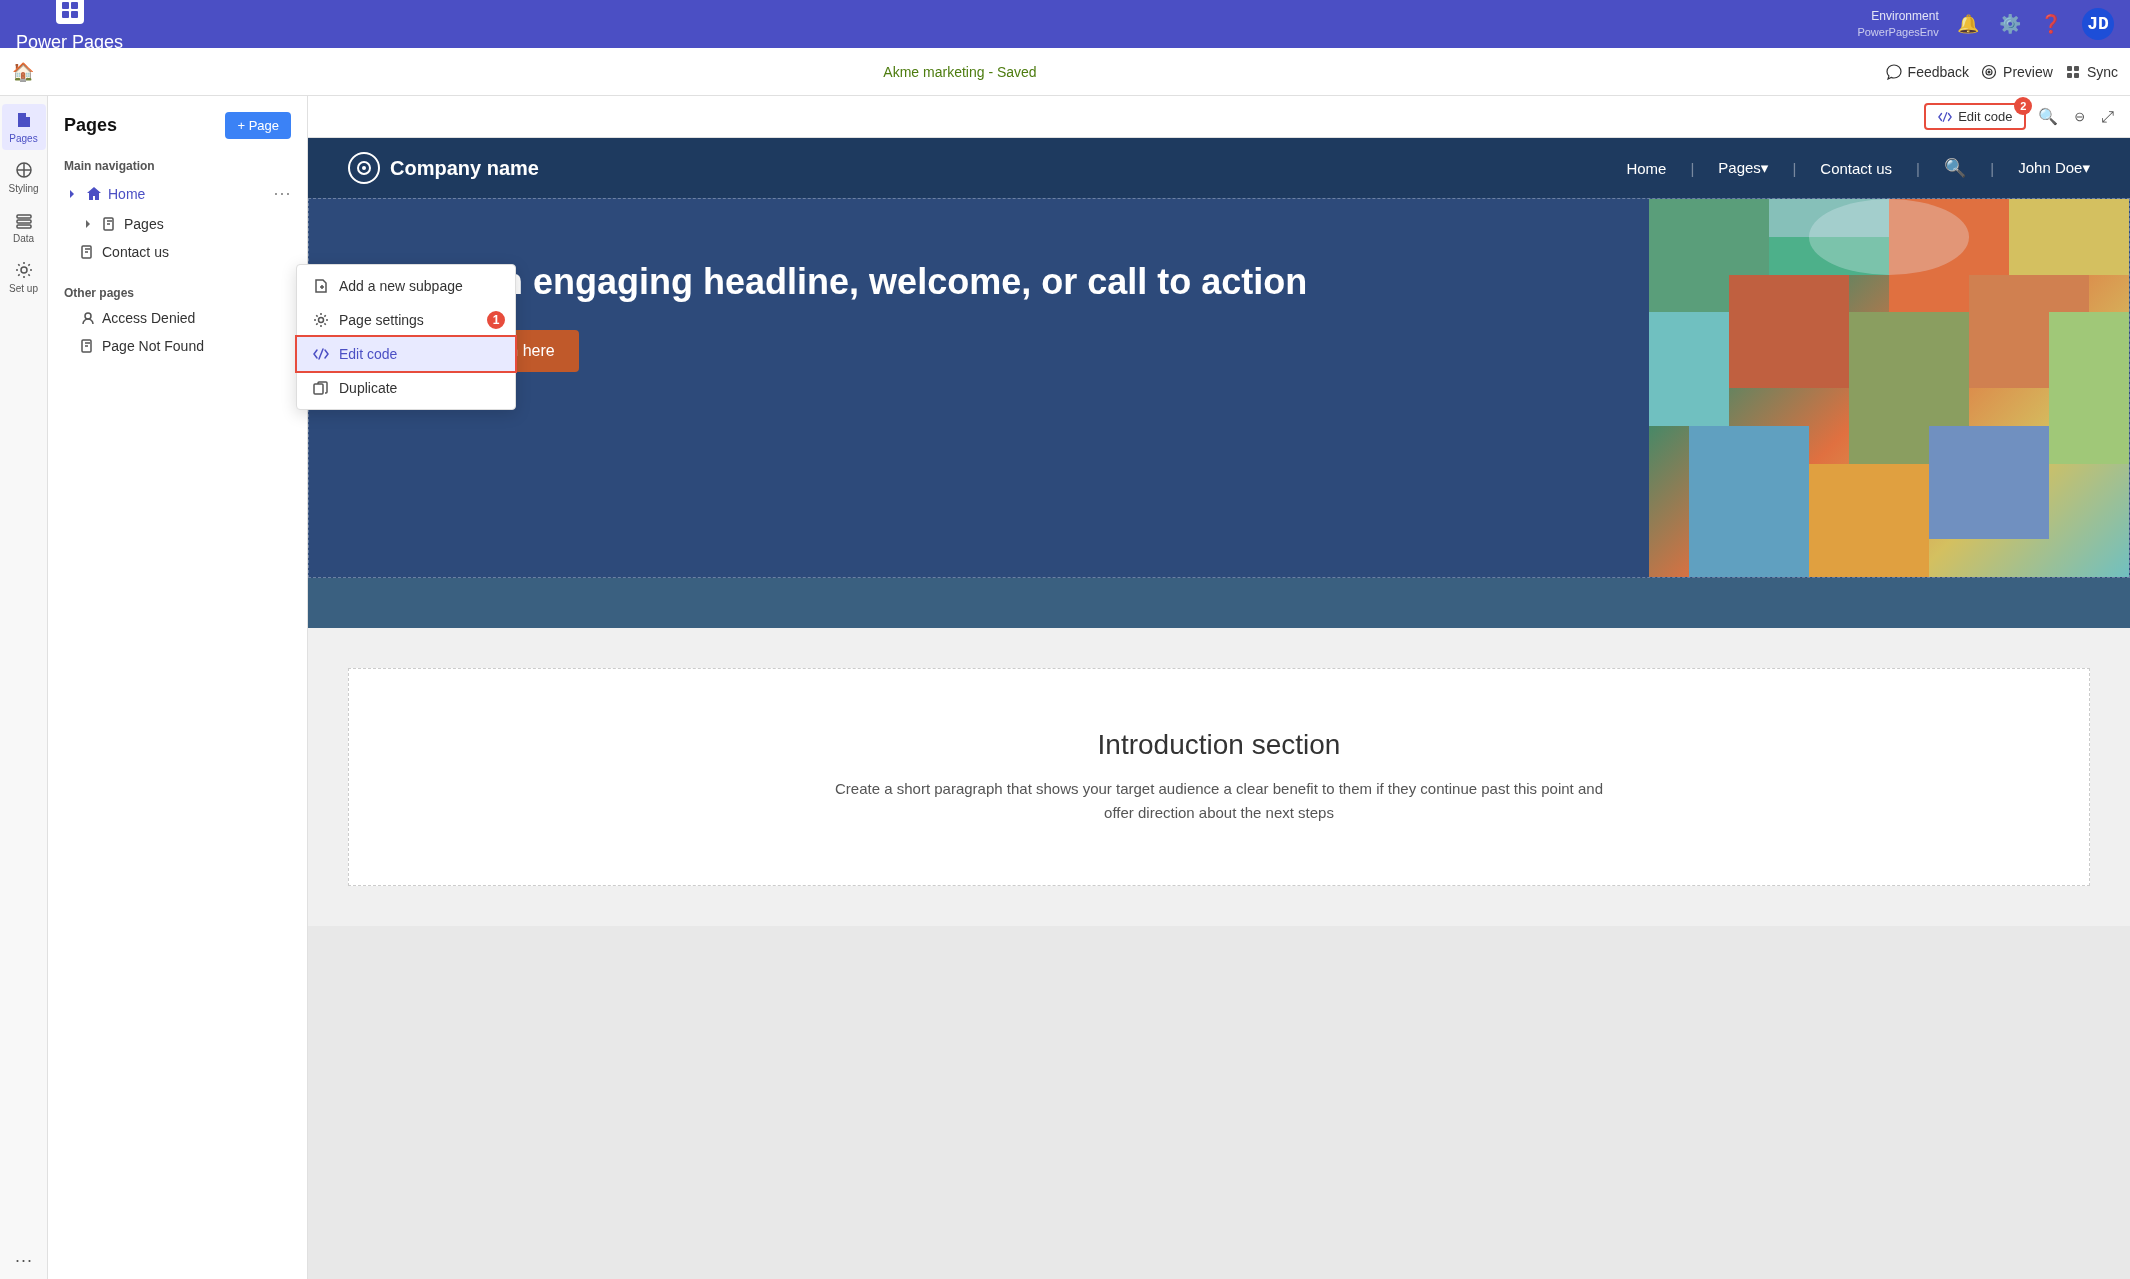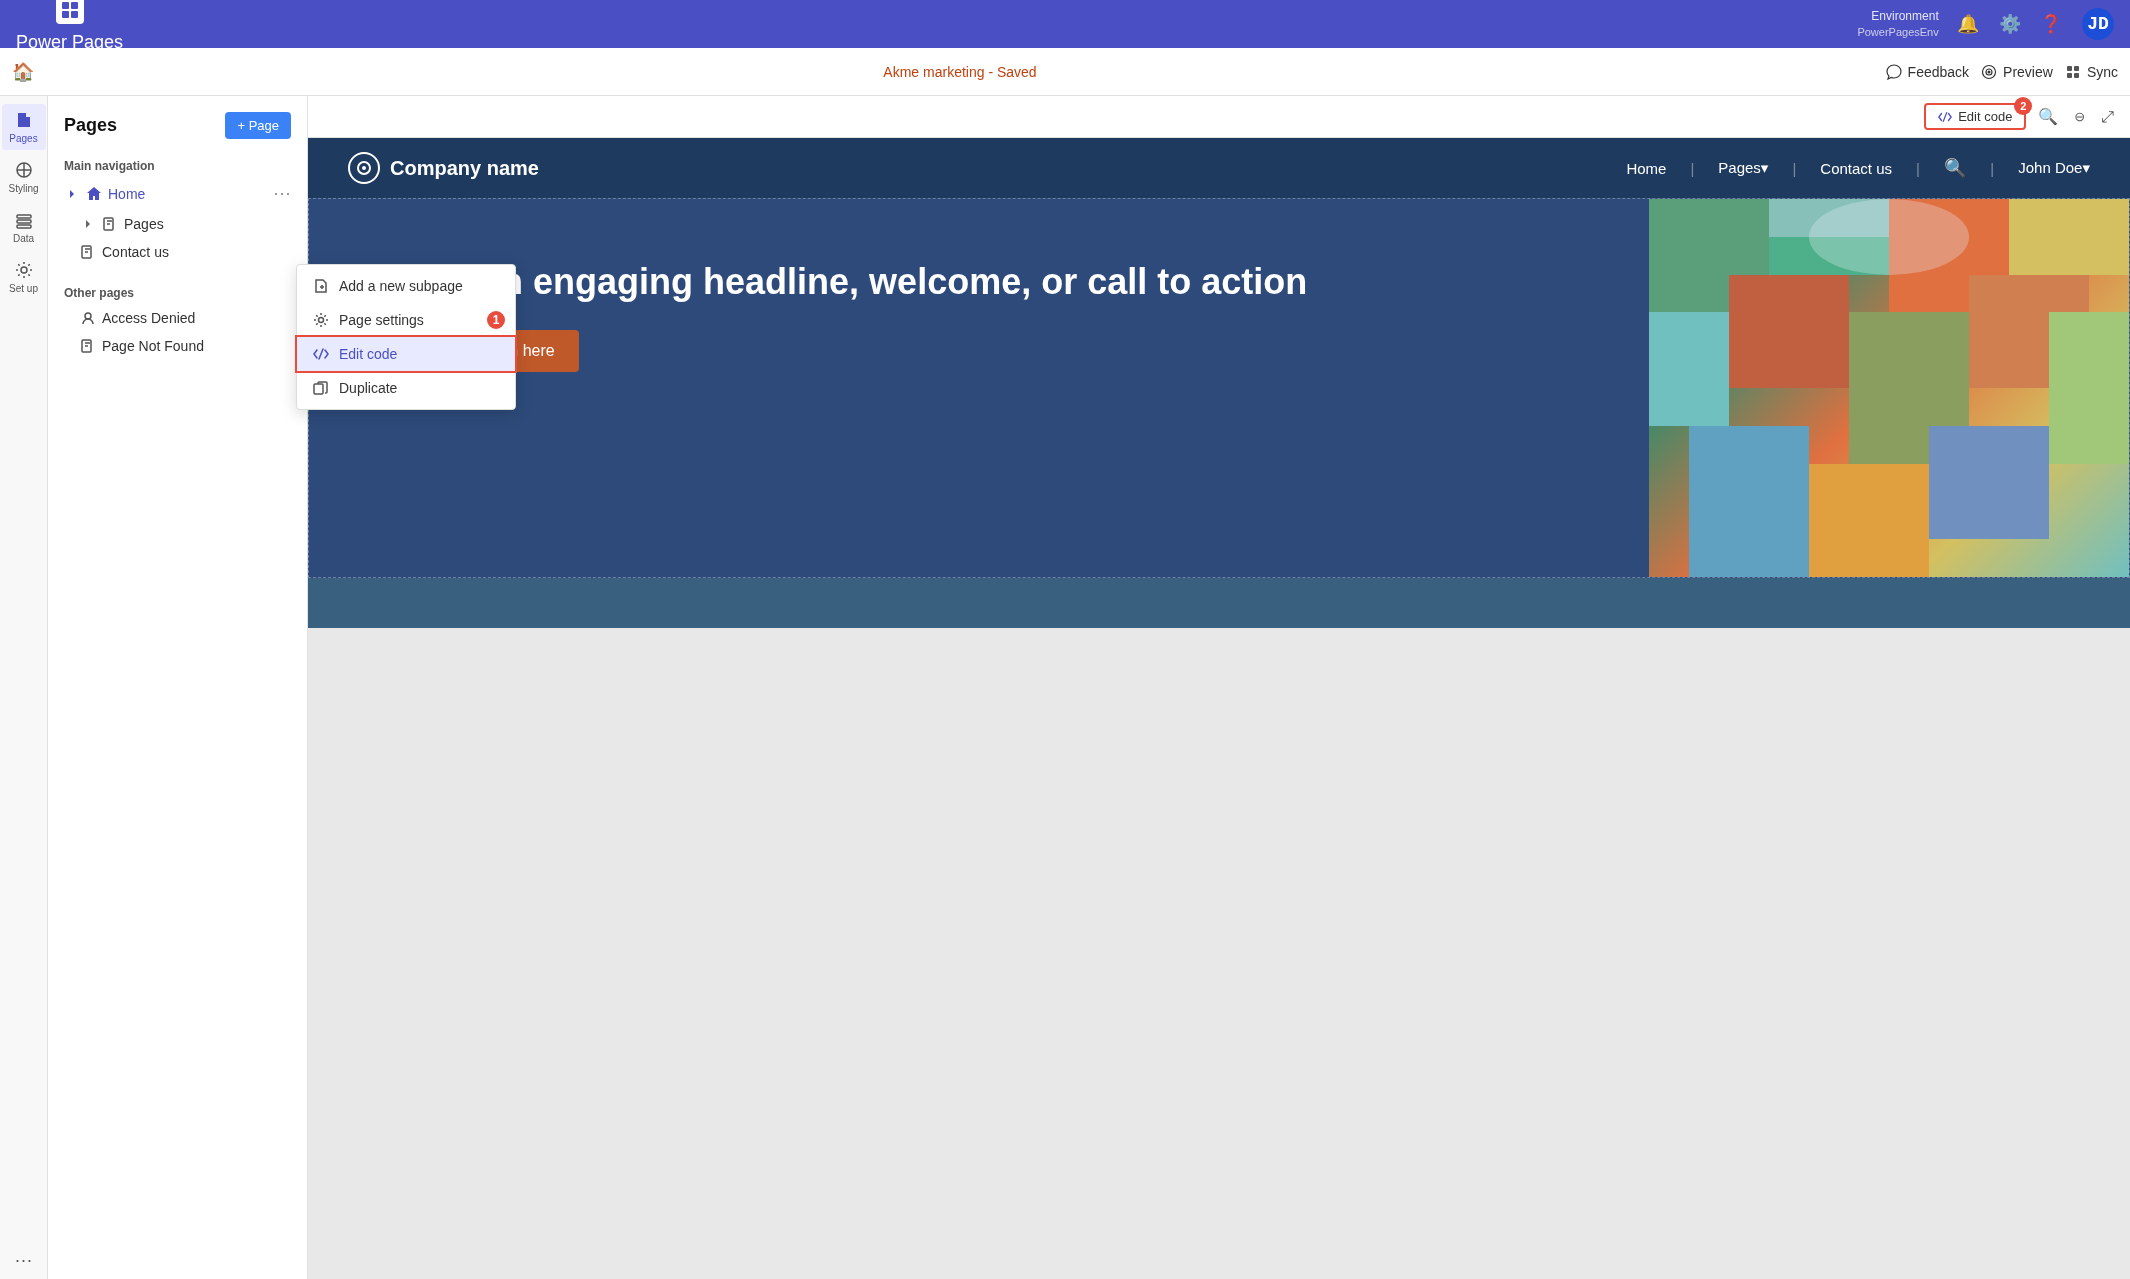--- a/index.html
+++ b/index.html
@@ -68,21 +68,21 @@
       display: flex;
       align-items: center;
       padding: 0 12px;
       border-bottom: 1px solid #e0e0e0;
       gap: 8px;
     }
     .second-bar-center {
       flex: 1;
       text-align: center;
       font-size: 14px;
-      color: #c2410c;
+      color: #4d7c0f;
     }
     .second-bar-right {
       display: flex;
       align-items: center;
       gap: 12px;
     }
     .btn-feedback {
       display: flex; align-items: flex-end; gap: 6px;
       font-size: 14px; color: #333; cursor: pointer;
     }
@@ -656,17 +656,23 @@
             <div style="background:#7090c0;grid-column:8/11;grid-row:7/10;"></div>
             <div style="background:#a0c878;grid-column:11/13;grid-row:4/8;"></div>
             <div style="background:#c0d0e8;grid-column:4/7;grid-row:1/2;opacity:0.5;"></div>
             <div style="background:#e8f0f8;grid-column:5/9;grid-row:1/3;opacity:0.3;border-radius:50%;"></div>
           </div>
         </div>
       </div>
 
       <div class="below-hero"></div>
 
+      <div style="background:#f0f0f0;padding:20px;">
+        <div class="intro-section">
+          <div class="intro-title">Introduction section</div>
+          <div class="intro-text">Create a short paragraph that shows your target audience a clear benefit to them if they continue past this point and offer direction about the next steps</div>
+        </div>
+      </div>
 
     </div>
   </div>
 
 </div>
 
 </body></html>

